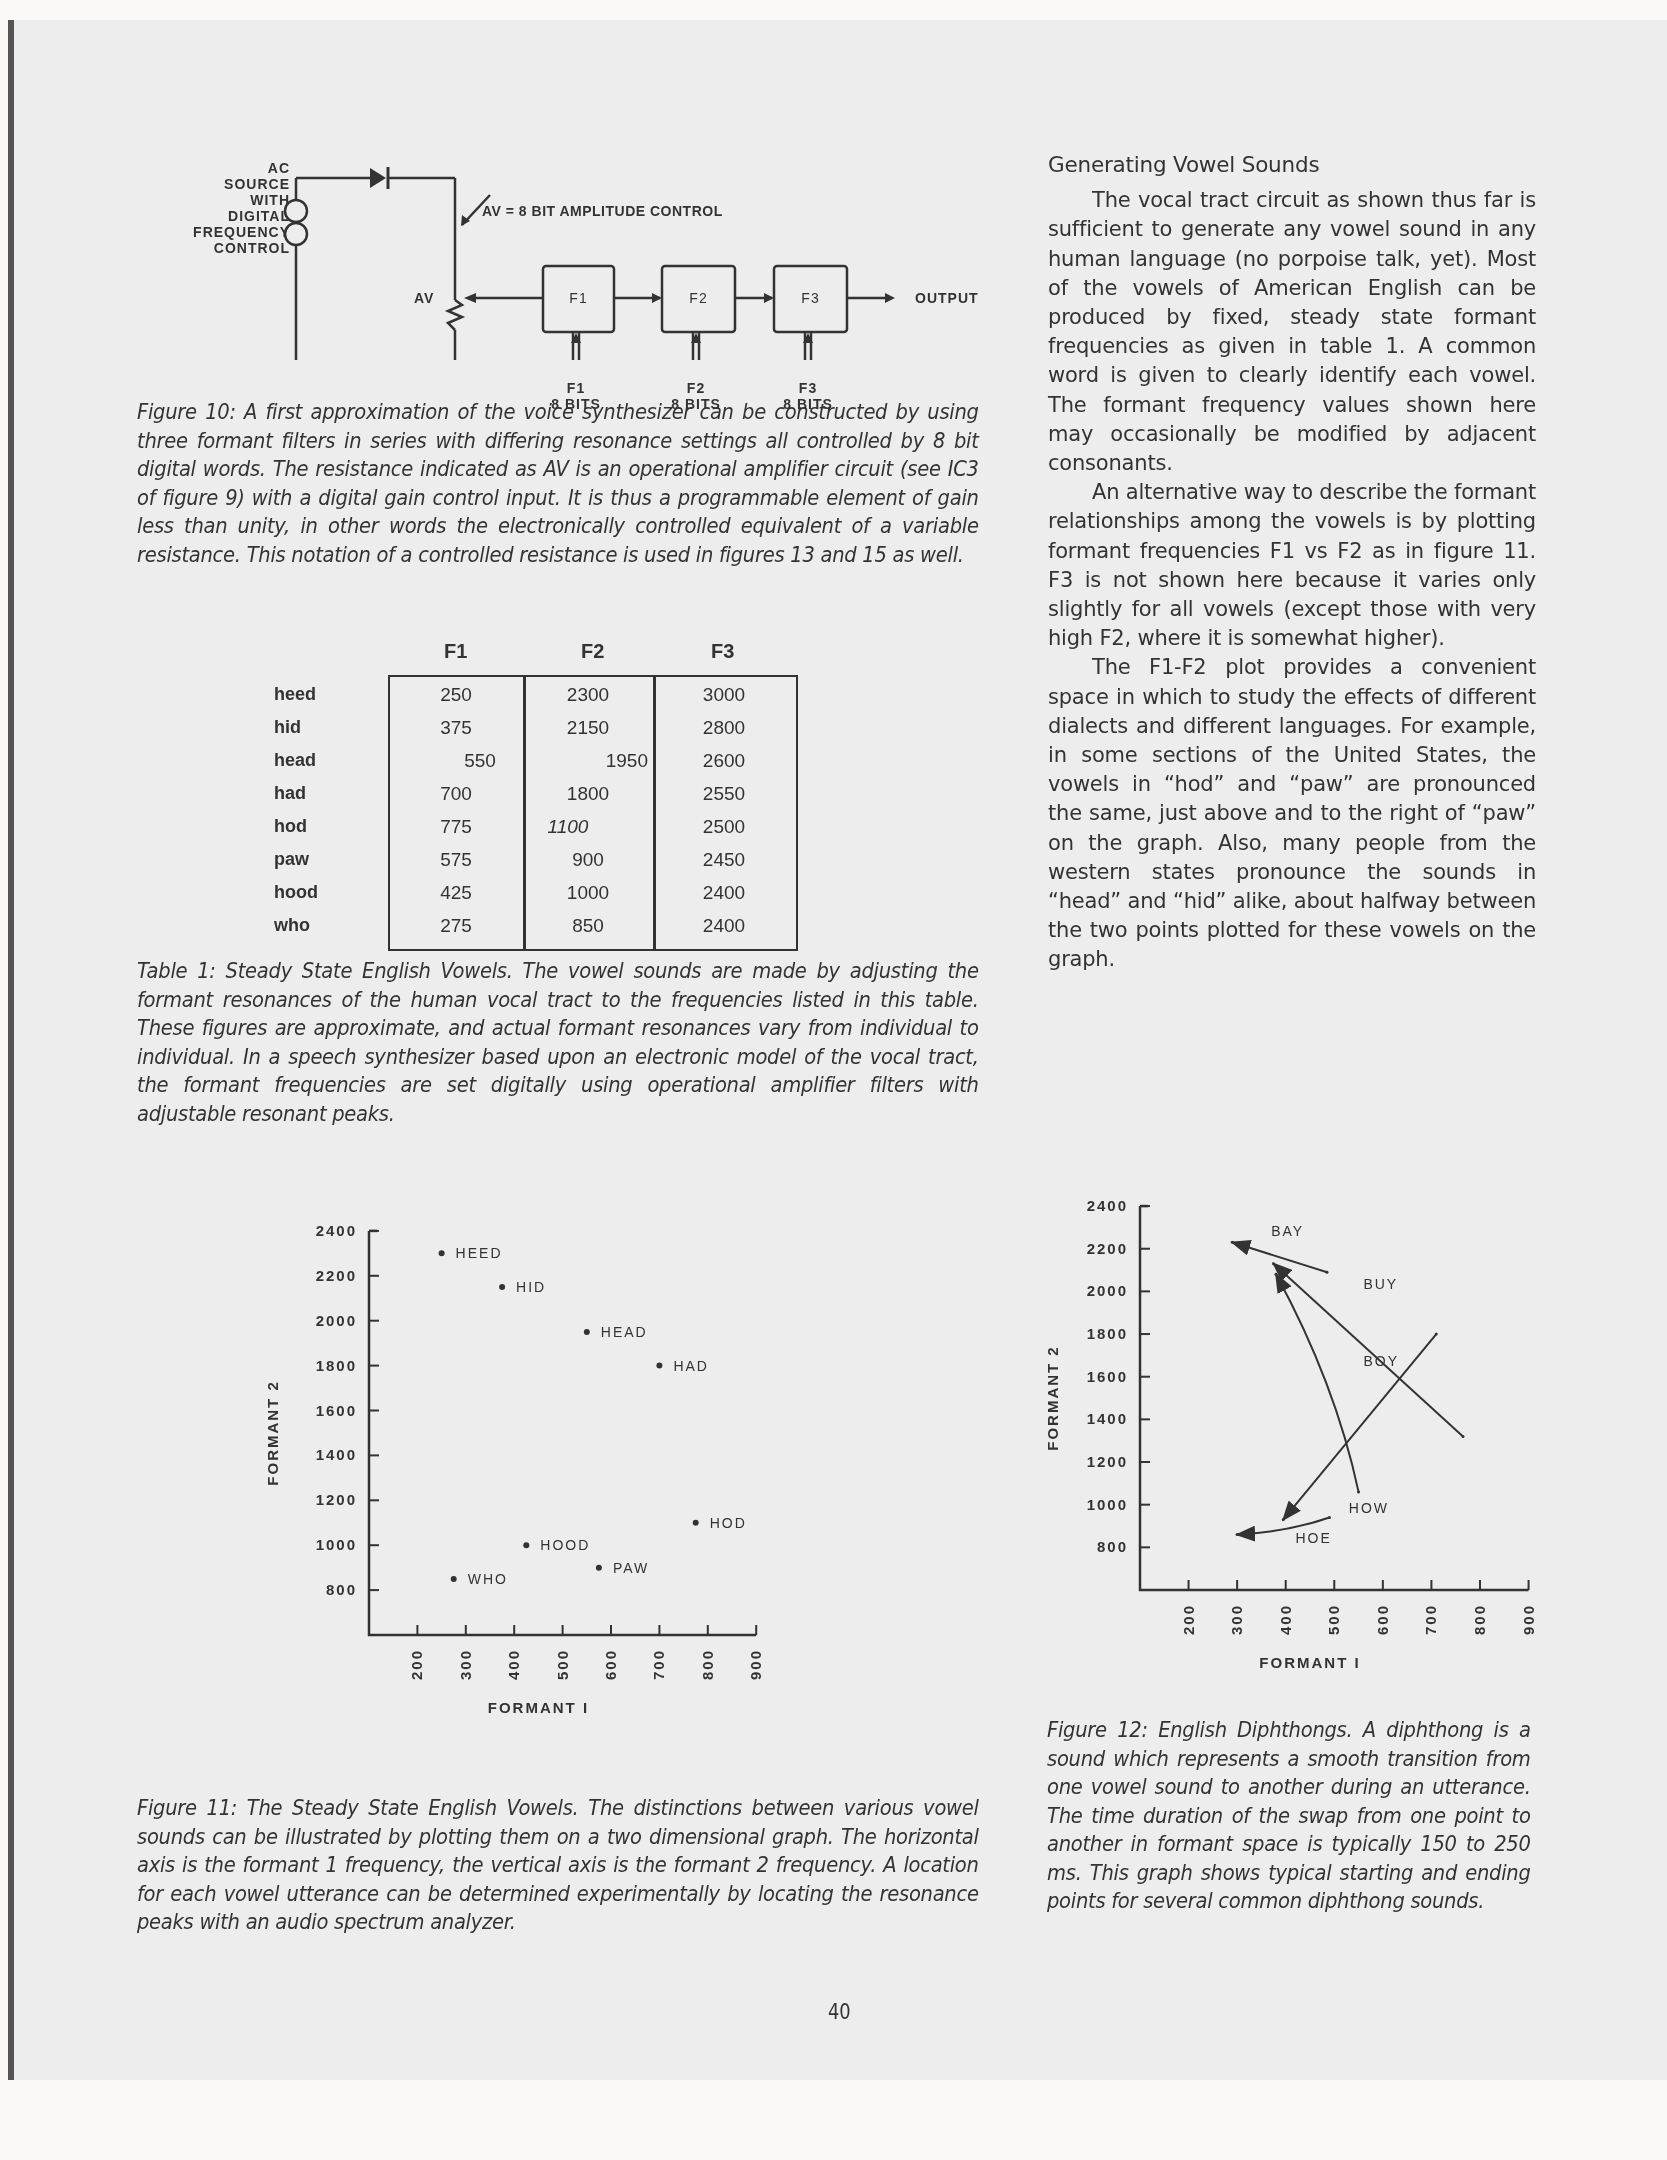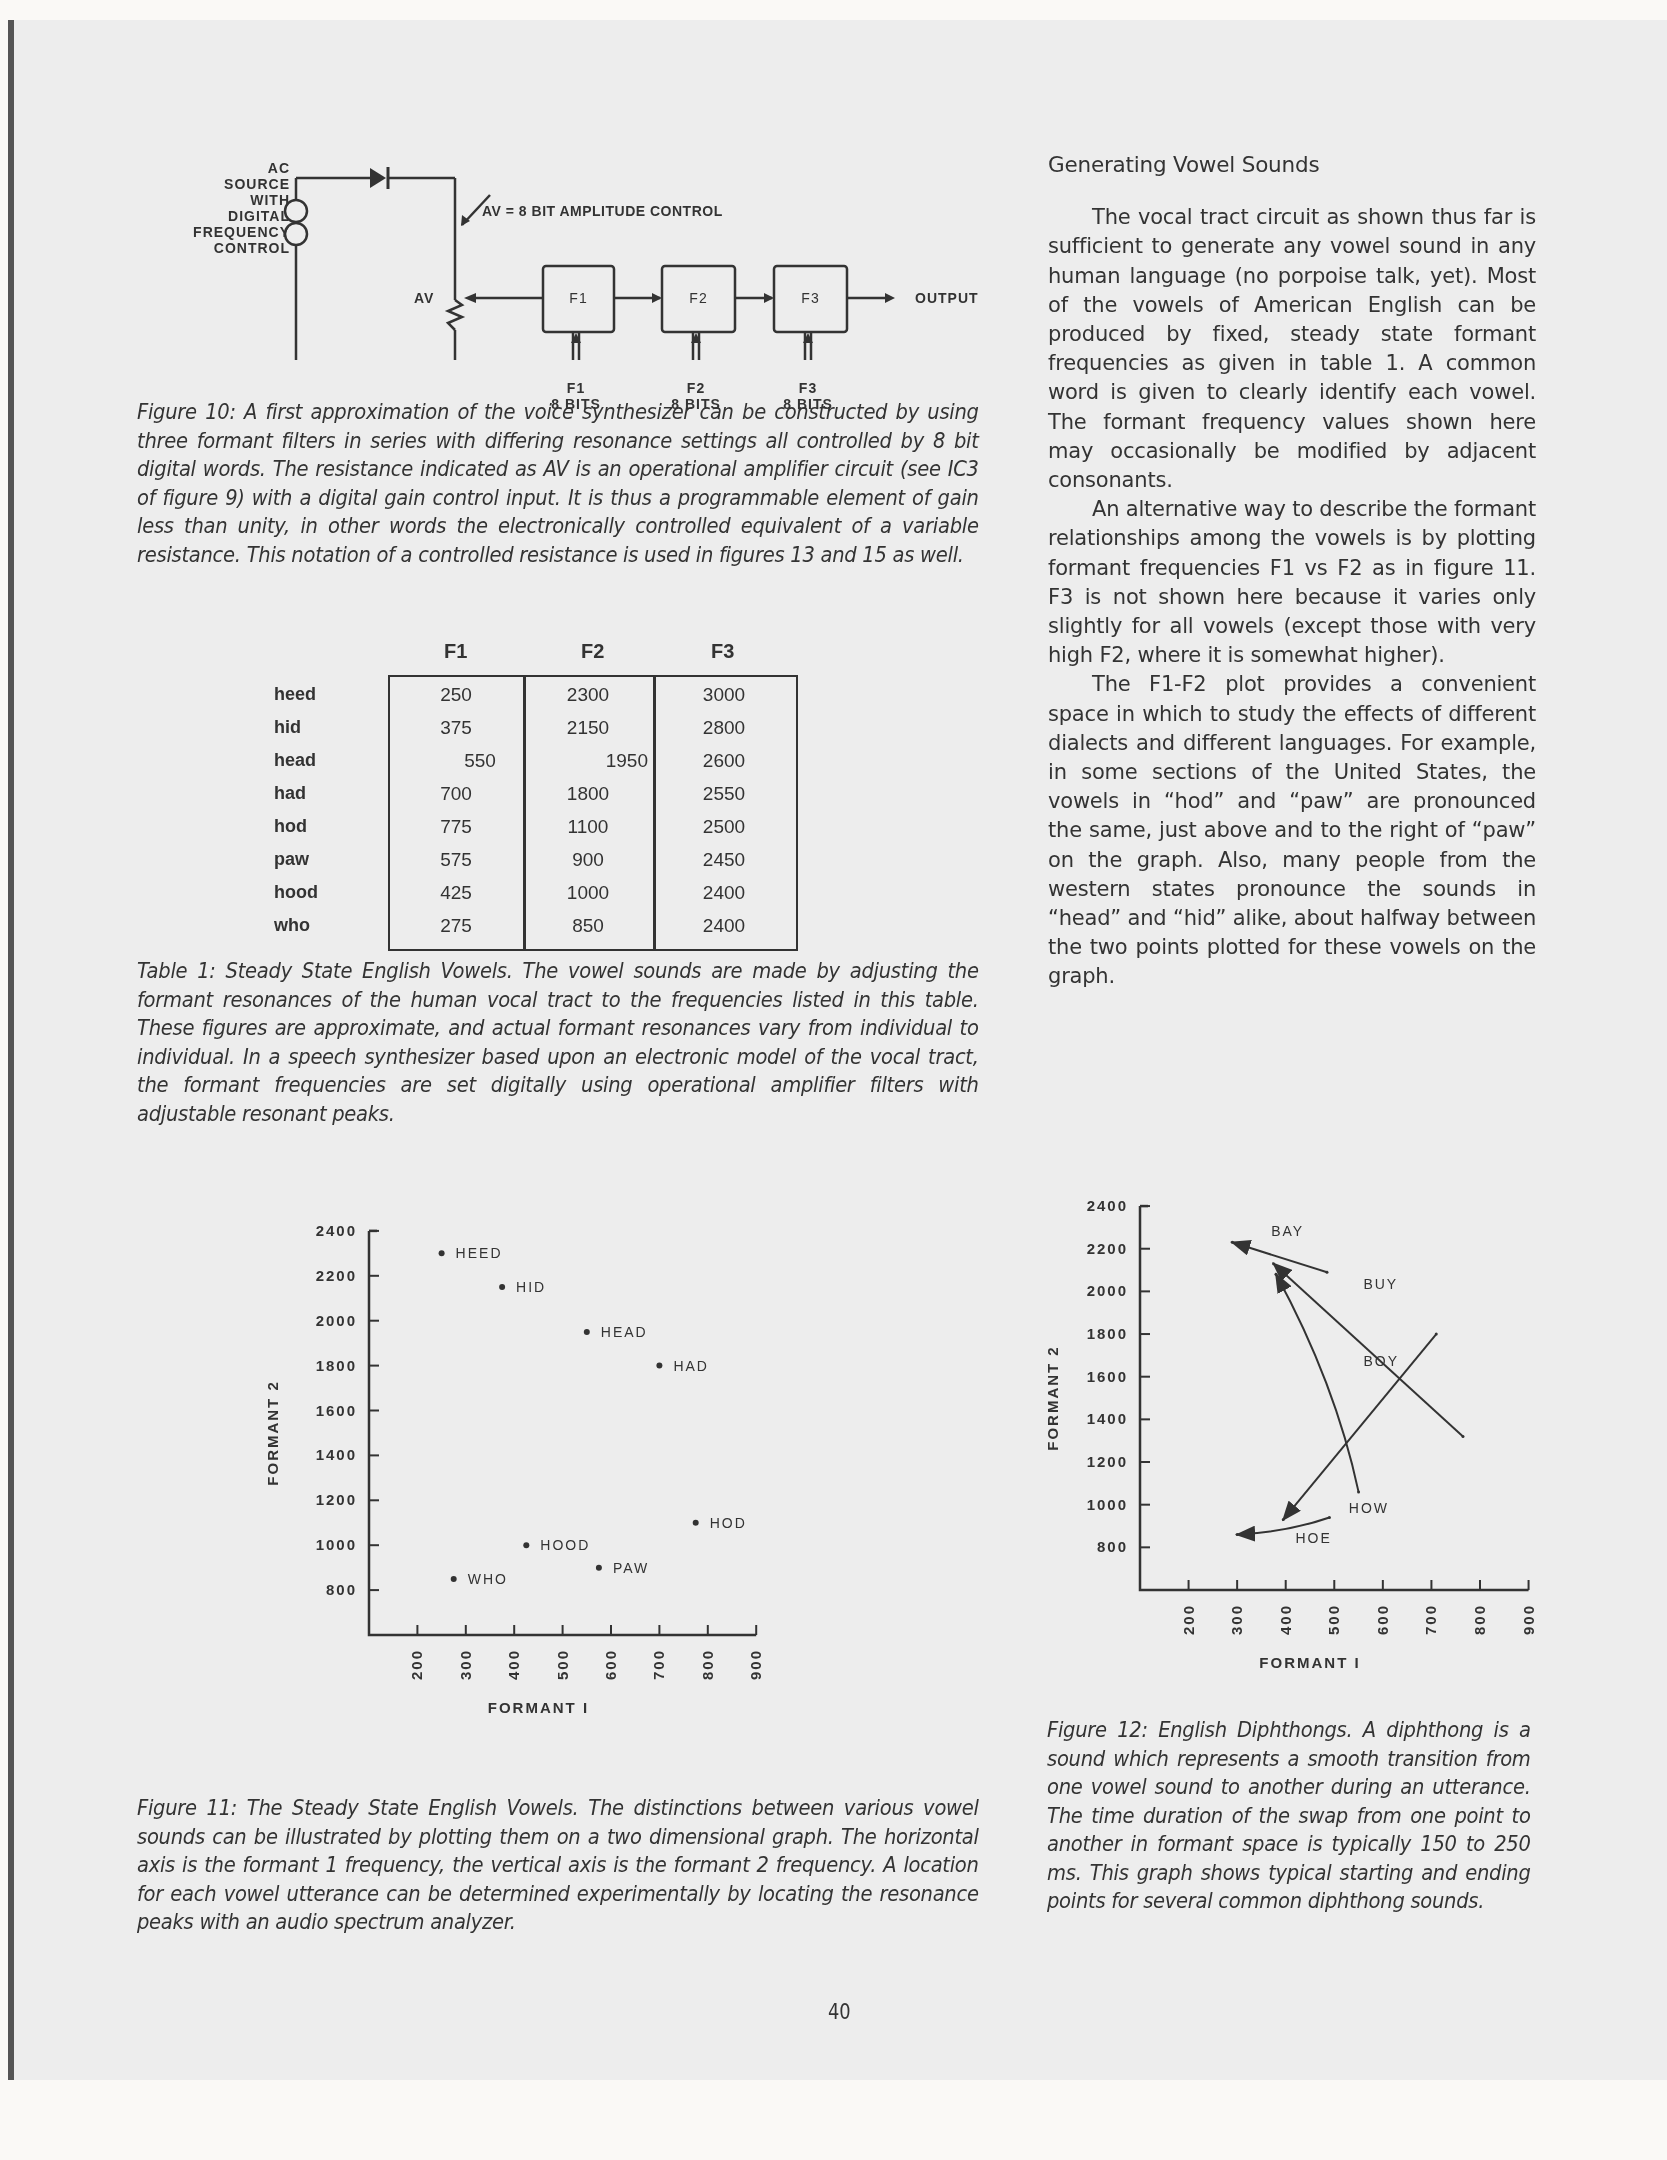--- a/index.html
+++ b/index.html
@@ -8,21 +8,21 @@
   .page{position:absolute;left:8px;top:20px;width:1659px;height:2060px;background:#ededed;
         border-left:6px solid #555;}
   .abs{position:absolute;}
   .caption{position:absolute;font-family:"DejaVu Sans",sans-serif;font-style:italic;
            font-size:21px;line-height:28.5px;color:#333;text-align:justify;letter-spacing:-0.3px;
            transform:scaleX(0.93);transform-origin:left top;}
   .body-text{position:absolute;left:1048px;width:488px;font-family:"DejaVu Sans",sans-serif;
              font-size:21px;line-height:29.2px;color:#333;text-align:justify;letter-spacing:-0.2px;}
   .body-text p{margin:0;text-indent:44px;}
   .body-text p.noindent{text-indent:0;}
-  .body-text h2{margin:6px 0 24px 0;font-size:21.5px;font-weight:normal;color:#333;}
+  .body-text h2{margin:6px 0 7px 0;font-size:21.5px;font-weight:normal;color:#333;}
   .diag-label{position:absolute;font-family:"Liberation Sans",sans-serif;font-size:14px;
               font-weight:bold;color:#333;letter-spacing:1px;text-align:right;line-height:16px;}
   .th{position:absolute;font-family:"Liberation Sans",sans-serif;font-weight:bold;font-size:20px;color:#333;}
   .rowlabel{position:absolute;left:274px;font-family:"Liberation Sans",sans-serif;font-weight:bold;font-size:18px;color:#333;}
   .cell{position:absolute;font-family:"Liberation Sans",sans-serif;font-size:19px;color:#333;text-align:center;width:120px;}
   .tick-label{font-family:"Liberation Sans",sans-serif;font-size:15px;fill:#333;font-weight:bold;letter-spacing:2px;}
   .pt-label{font-family:"Liberation Sans",sans-serif;font-size:14px;fill:#333;letter-spacing:2px;}
   .pagenum{position:absolute;left:826px;top:2000px;font-family:"DejaVu Sans",sans-serif;font-size:21px;color:#333;transform:scaleX(0.85);}
 </style>
 </head>
@@ -138,21 +138,21 @@
     <div class="rowlabel" style="top: 750px;">head</div>
     <div class="cell" style="top: 750px; left: 420px;">550</div>
     <div class="cell" style="top: 750px; left: 528px; text-align: right;">1950</div>
     <div class="cell" style="top: 750px; left: 664px;">2600</div>
     <div class="rowlabel" style="top: 783px;">had</div>
     <div class="cell" style="top: 783px; left: 396px;">700</div>
     <div class="cell" style="top: 783px; left: 528px;">1800</div>
     <div class="cell" style="top: 783px; left: 664px;">2550</div>
     <div class="rowlabel" style="top: 816px;">hod</div>
     <div class="cell" style="top: 816px; left: 396px;">775</div>
-    <div class="cell" style="top: 816px; left: 528px;">1100</div>
+    <div class="cell" style="top: 816px; left: 508px; font-style: italic;">1100</div>
     <div class="cell" style="top: 816px; left: 664px;">2500</div>
     <div class="rowlabel" style="top: 849px;">paw</div>
     <div class="cell" style="top: 849px; left: 396px;">575</div>
     <div class="cell" style="top: 849px; left: 528px;">900</div>
     <div class="cell" style="top: 849px; left: 664px;">2450</div>
     <div class="rowlabel" style="top: 882px;">hood</div>
     <div class="cell" style="top: 882px; left: 396px;">425</div>
     <div class="cell" style="top: 882px; left: 528px;">1000</div>
     <div class="cell" style="top: 882px; left: 664px;">2400</div>
     <div class="rowlabel" style="top: 915px;">who</div>

